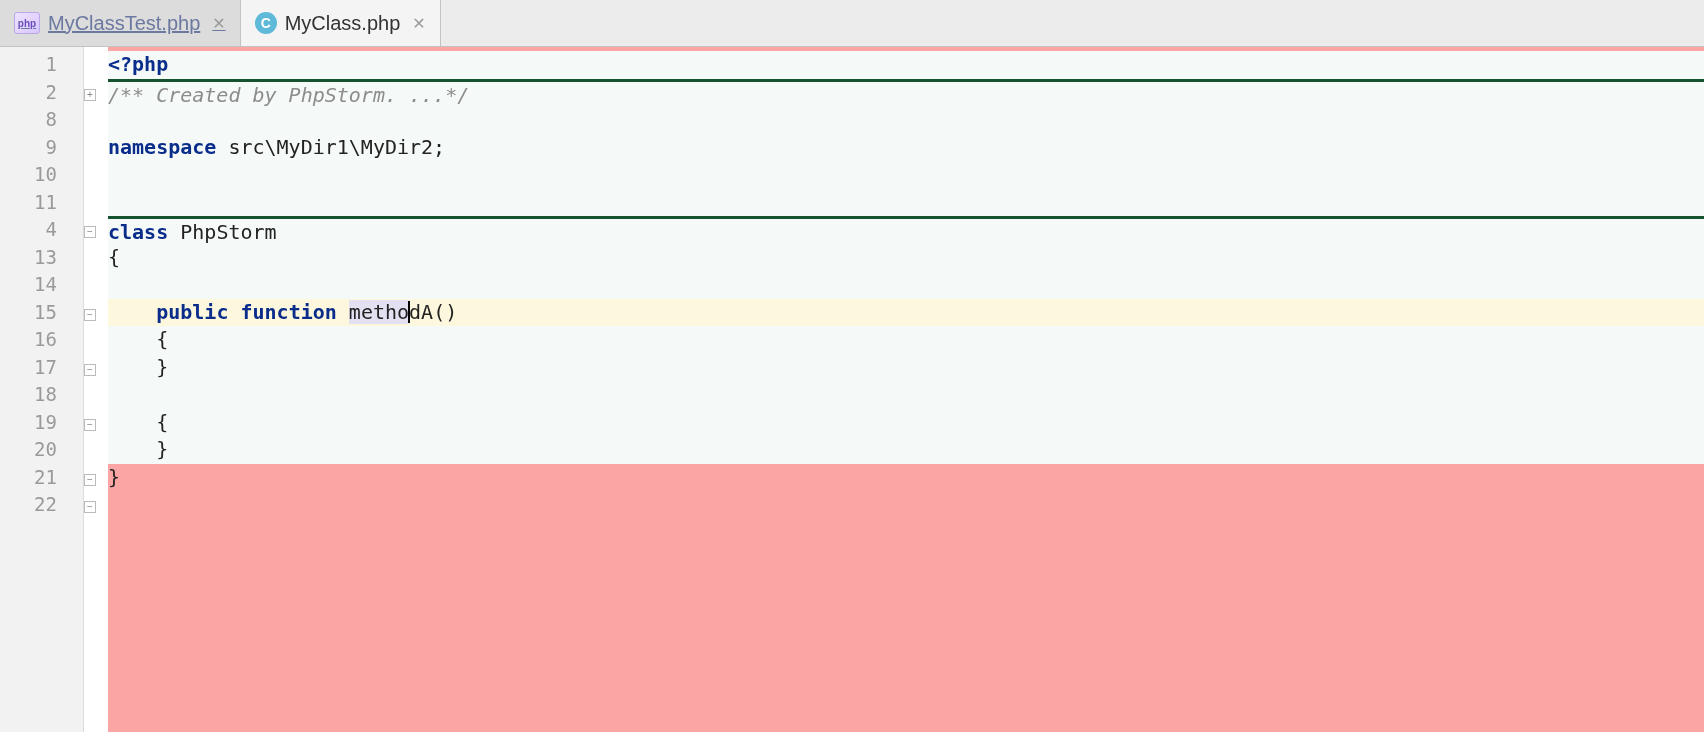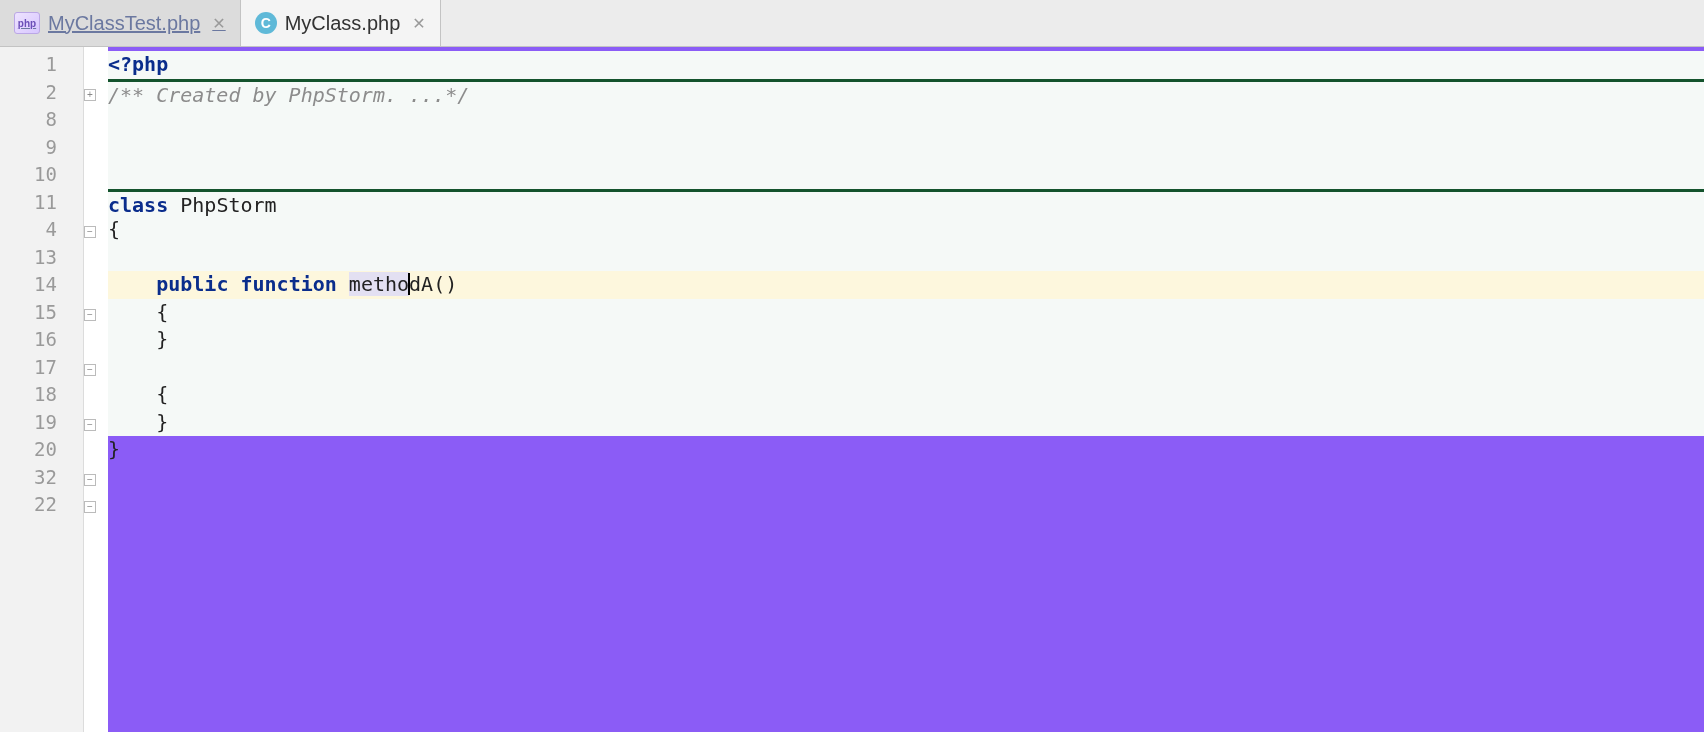--- a/index.html
+++ b/index.html
@@ -76,21 +76,21 @@
   .foldcol {
     width: 24px;
     flex: 0 0 24px;
     background: #ffffff;
     padding-top: 4px;
   }
   .content {
     flex: 1;
     padding-top: 4px;
     position: relative;
-    background: #8b5cf6;
+    background: #fca5a5;
     overflow: hidden;
   }
   .content::after{
     
     content:"";
   }
 
   .row {
     height: 27.5px;
     line-height: 27.5px;
@@ -171,21 +171,21 @@
     <div class="row">11</div>
     <div class="row">4</div>
     <div class="row">13</div>
     <div class="row">14</div>
     <div class="row">15</div>
     <div class="row">16</div>
     <div class="row">17</div>
     <div class="row">18</div>
     <div class="row">19</div>
     <div class="row">20</div>
-    <div class="row">32</div>
+    <div class="row">21</div>
     <div class="row">22</div>
   </div>
 
   <div class="foldcol">
     <div class="row"></div>
     <div class="row"><span class="fold-btn fold-plus"></span></div>
     <div class="row"></div>
     <div class="row"></div>
     <div class="row"></div>
     <div class="row"></div>
@@ -203,20 +203,21 @@
   </div>
 
   <div class="content">
 
     <div class="row bg-tint"><span class="kw">&lt;?php</span></div>
 
     <div class="row bg-tint bg-sep-top"><span class="comment">/** Created by PhpStorm. ...*/</span></div>
 
     <div class="row bg-tint"></div>
 
+    <div class="row bg-tint"><span class="kw">namespace</span><span class="ident"> src\MyDir1\MyDir2;</span></div>
 
     <div class="row bg-tint"></div>
 
     <div class="row bg-tint"></div>
 
     <div class="row bg-tint bg-sep-top"><span class="kw">class</span><span class="classnm"> PhpStorm</span></div>
 
     <div class="row bg-tint"><span class="punc">{</span></div>
 
     <div class="row bg-tint"></div>

